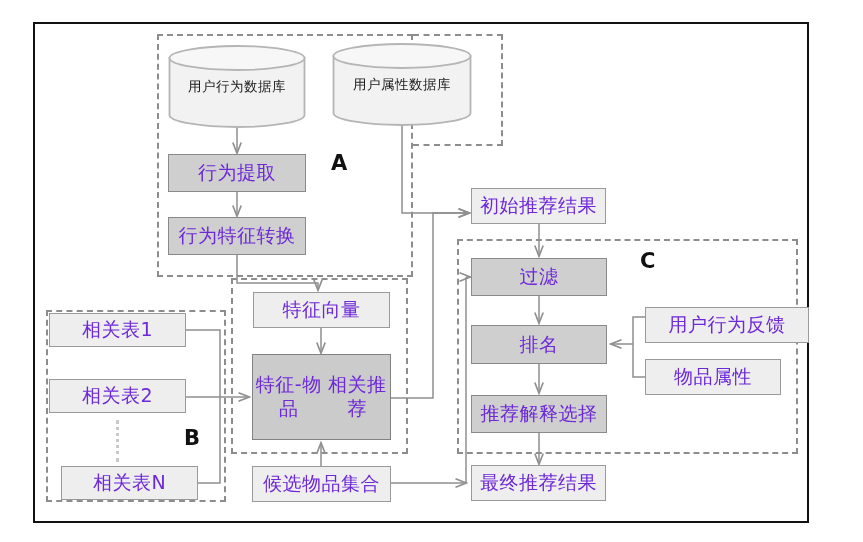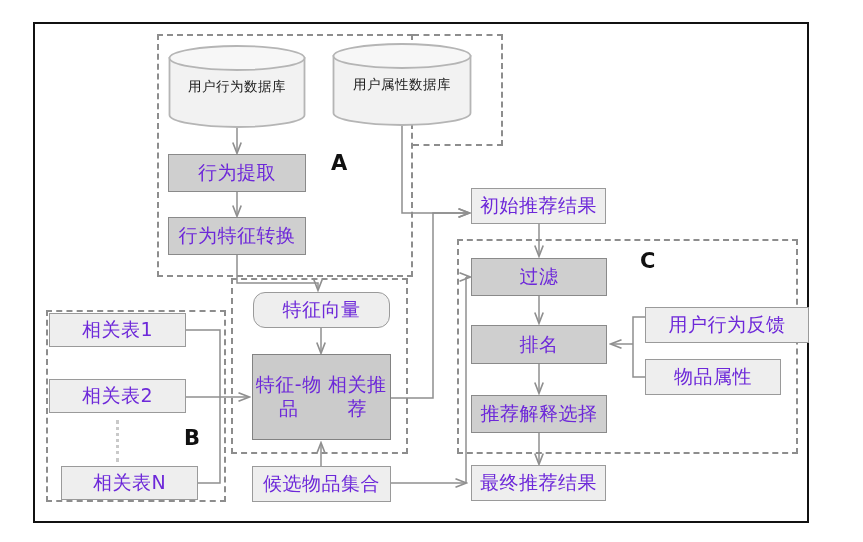--- a/index.html
+++ b/index.html
@@ -131,21 +131,21 @@
       <path d="M466,277 L470,277"></path>
     </g>
   </svg>
 
   <div class="vdots" style="left:116px;top:420px;height:42px;border-left:3px dotted #c9c9c9;"></div>
 
   <div class="node dark" style="left:168px;top:154px;width:138px;height:38px;">行为提取</div>
 
   <div class="node dark" style="left:168px;top:217px;width:138px;height:38px;">行为特征转换</div>
 
-  <div class="node light" style="left:253px;top:292px;width:137px;height:36px;border-radius:12px;">特征向量</div>
+  <div class="node light" style="left:253px;top:292px;width:137px;height:36px;">特征向量</div>
 
   <div class="node darker" style="left:252px;top:354px;width:139px;height:86px;">
     <span>特征-物品</span>
     <span>相关推荐</span>
   </div>
 
   <div class="node light" style="left:252px;top:466px;width:139px;height:36px;">候选物品集合</div>
 
   <div class="node light" style="left:471px;top:188px;width:135px;height:36px;">初始推荐结果</div>
 

